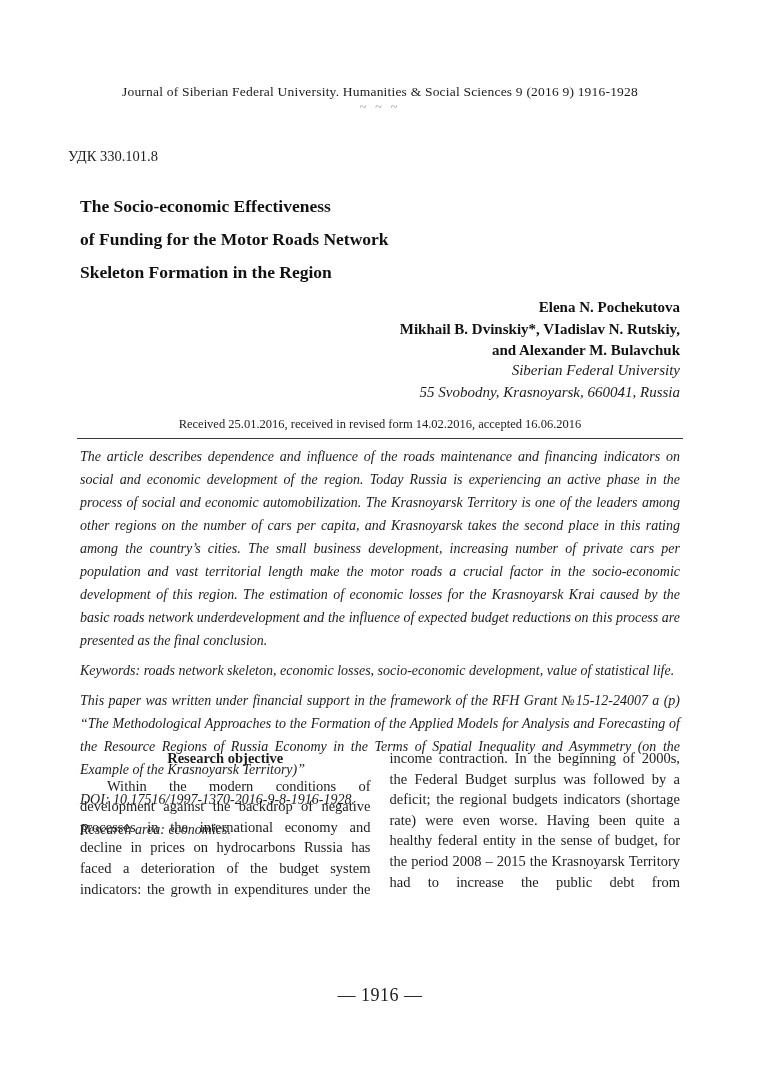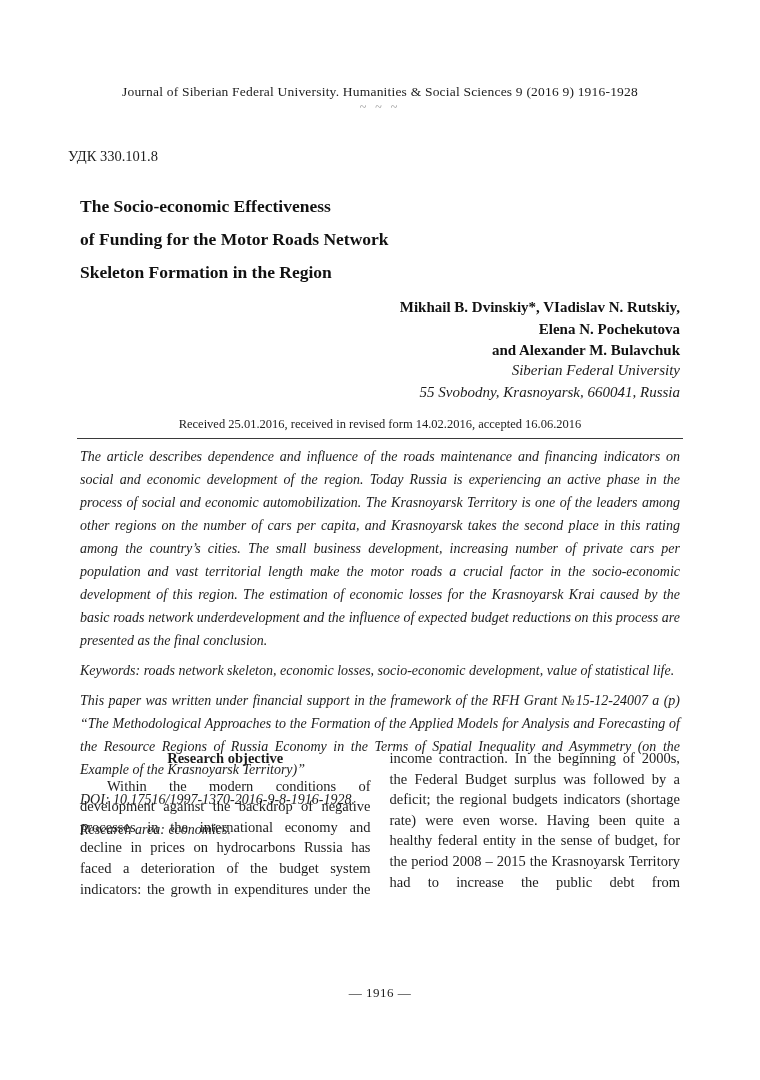--- a/index.html
+++ b/index.html
@@ -69,43 +69,43 @@
     position: absolute; top: 946px; left: 77px; width: 600px;
     font-size: 12px; line-height: 16.5px;
   }
   .footnote-rule { width: 226px; border-top: 1px solid #2a2a2a; margin-bottom: 4px; }
   .footnote-row { display: flex; }
   .footnote-marker { width: 22px; flex: 0 0 22px; }
   .footnote-copyright { padding-left: 22px; }
 
   .page-number {
     position: absolute; top: 985px; left: 80px; width: 600px;
-    text-align: center; font-size: 13px; letter-spacing: 0.5px;
+    text-align: center; font-size: 18px; letter-spacing: 0.5px;
   }
 </style>
 </head>
 <body>
 
 <div class="page">
 
   <div class="journal-header">Journal of Siberian Federal University. Humanities &amp; Social Sciences 9 (2016 9) 1916-1928</div>
 
   <div class="tilde-sep">~ ~ ~</div>
 
   <div class="udc">УДК 330.101.8</div>
 
   <div class="title-block">
     <div>The Socio-economic Effectiveness</div>
     <div>of Funding for the Motor Roads Network</div>
     <div>Skeleton Formation in the Region</div>
   </div>
 
   <div class="authors-block">
+    <div>Elena N. Pochekutova</div>
     <div>Mikhail B. Dvinskiy*, VIadislav N. Rutskiy,</div>
-    <div>Elena N. Pochekutova</div>
     <div>and Alexander M. Bulavchuk</div>
   </div>
 
   <div class="affiliation-block">
     <div>Siberian Federal University</div>
     <div>55 Svobodny, Krasnoyarsk, 660041, Russia</div>
   </div>
 
   <div class="received-line">Received 25.01.2016, received in revised form 14.02.2016, accepted 16.06.2016</div>
 

